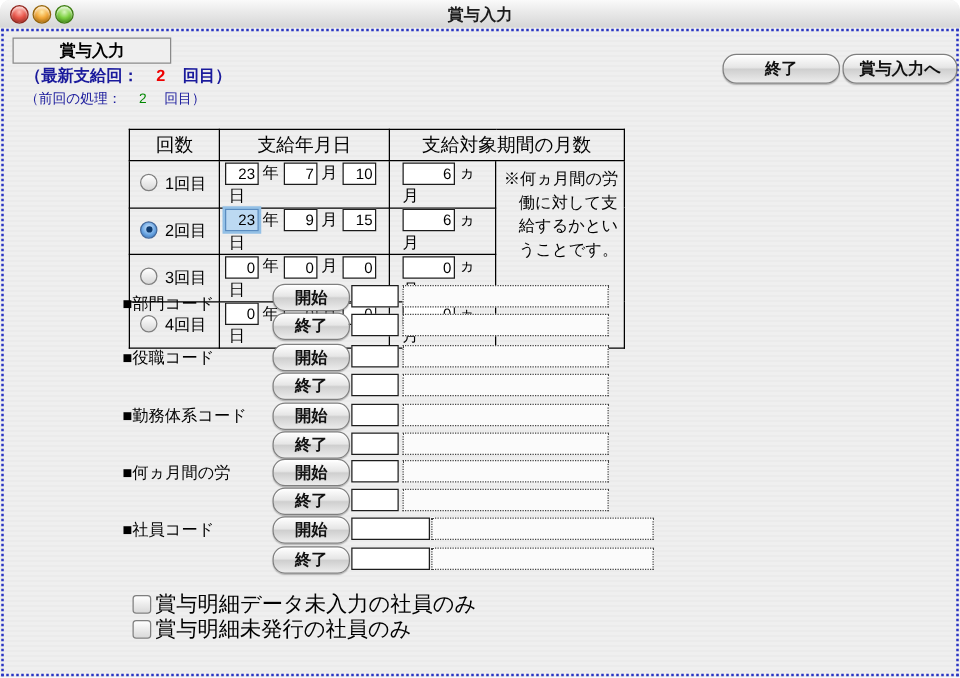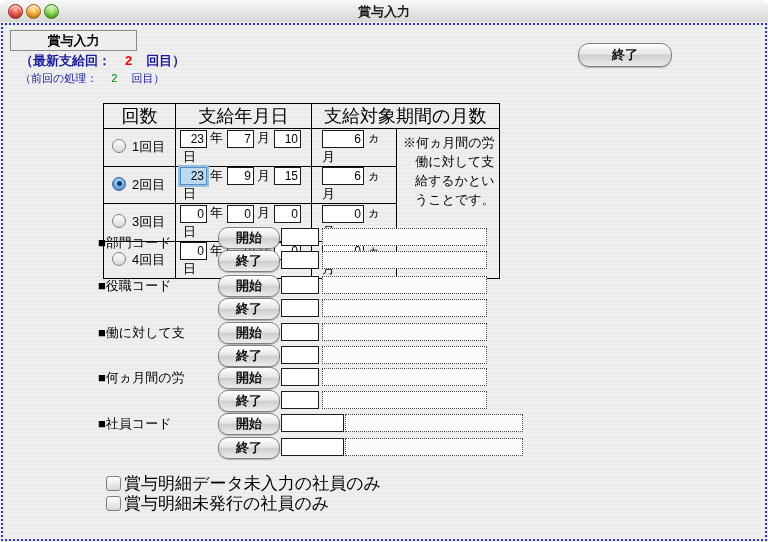--- a/index.html
+++ b/index.html
@@ -29,38 +29,38 @@
   .v.red{color:#ee0000;} .v.green{color:#008800;}
   
   .pill{position:absolute;height:22px;border:1px solid #7f7f7f;border-radius:11px;
         background:linear-gradient(180deg,#ffffff 0%,#e6e6e6 45%,#cfcfcf 52%,#ececec 100%);
         box-shadow:0 1px 1px rgba(0,0,0,.25), inset 0 1px 0 #ffffff;
         font-size:13px;font-weight:bold;color:#111;text-align:center;line-height:21px;cursor:default;}
   .pill.small{height:20px;border-radius:10px;line-height:19px;}
   
   .grid{position:absolute;left:103px;top:81px;border-collapse:collapse;table-layout:fixed;}
   .grid td{border:1px solid #000;padding:0;font-size:13px;color:#000;background:transparent;vertical-align:middle;}
-  .grid td.hdr{text-align:center;height:24px;font-size:18px;}
+  .grid td.hdr{text-align:center;height:24px;font-size:15px;}
   .grid td.body{height:24px;}
   .radio-cell{padding-left:8px !important;}
   .radio{display:inline-block;width:12px;height:12px;border-radius:50%;border:1px solid #7f7f7f;
          background:linear-gradient(180deg,#ffffff,#d8d8d8);vertical-align:-2px;margin-right:6px;position:relative;}
   .radio.on{background:radial-gradient(circle at 50% 38%,#d8ecff 0%,#6aa5e2 55%,#2c67ad 100%);border-color:#44699c;}
   .radio.on::after{content:"";position:absolute;left:3.5px;top:3.5px;width:5px;height:5px;border-radius:50%;
                    background:#0e3a6e;}
   .fld{display:inline-block;width:23px;height:16px;border:1px solid #1c1c1c;background:#ffffff;
        font-size:12px;text-align:right;line-height:16px;padding-right:2px;vertical-align:middle;}
   .fld.focus{background:#bcd9f2;border-color:#5a8cc0;box-shadow:0 0 0 2px #93c0e6;}
   .unit{font-size:13px;margin-left:3px;margin-right:4px;}
   .date-cell{padding-left:4px !important;}
   .mon-cell{padding-left:10px !important;}
   .mon-cell .fld{width:38px;}
   .note-cell{padding:4px 4px 0 6px !important;font-size:12.5px;line-height:19px;vertical-align:top !important;}
   .note-line{white-space:nowrap;}
-  .note-line.ind{padding-left:12px;text-align:center;}
+  .note-line.ind{padding-left:12px;}
   
   .seclabel{position:absolute;left:98px;font-size:13px;color:#000;}
   .sfld{position:absolute;width:36px;height:16px;border:1px solid #1c1c1c;background:#ffffff;
         font-size:12px;line-height:16px;}
   .sfld.wide{width:61px;}
   .dfld{position:absolute;width:163px;height:16px;border:1px dotted #444;background:#fbfbfb;
         font-size:12px;line-height:16px;}
   .dfld.wide{width:176px;}
   
   .chk{position:absolute;width:13px;height:13px;border:1px solid #7f7f7f;border-radius:3px;
@@ -80,20 +80,21 @@
 
   <div class="content">
     <div class="focus-frame"></div>
 
     <div class="tabbox">賞与入力</div>
 
     <div class="info1"><span>（最新支給回：</span><span class="v red">2</span><span>回目）</span></div>
     <div class="info2"><span>（前回の処理：</span><span class="v green">2</span><span>回目）</span></div>
 
     <div class="pill" style="left:578px;top:21px;width:92px;">終了</div>
+    <div class="pill" style="left:674px;top:21px;width:90px;">賞与入力へ</div>
 
     <table class="grid">
       <colgroup>
           <col style="width:72px">
           <col style="width:136px">
           <col style="width:85px">
           <col style="width:100px">
         </colgroup>
       <tbody>
           <tr>
@@ -151,21 +152,21 @@
     <div class="dfld" style="left:322px;top:229px;"></div>
 
     <div class="seclabel" style="top:255px;">■役職コード</div>
     <div class="pill small" style="left:218px;top:253px;width:60px;">開始</div>
     <div class="sfld" style="left:281px;top:254px;"></div>
     <div class="dfld" style="left:322px;top:254px;"></div>
     <div class="pill small" style="left:218px;top:276px;width:60px;">終了</div>
     <div class="sfld" style="left:281px;top:277px;"></div>
     <div class="dfld" style="left:322px;top:277px;"></div>
 
-    <div class="seclabel" style="top:302px;">■働に対して支</div>
+    <div class="seclabel" style="top:302px;">■勤務体系コード</div>
     <div class="pill small" style="left:218px;top:300px;width:60px;">開始</div>
     <div class="sfld" style="left:281px;top:301px;"></div>
     <div class="dfld" style="left:322px;top:301px;"></div>
     <div class="pill small" style="left:218px;top:323px;width:60px;">終了</div>
     <div class="sfld" style="left:281px;top:324px;"></div>
     <div class="dfld" style="left:322px;top:324px;"></div>
 
     <div class="seclabel" style="top:347px;">■何ヵ月間の労</div>
     <div class="pill small" style="left:218px;top:345px;width:60px;">開始</div>
     <div class="sfld" style="left:281px;top:346px;"></div>

